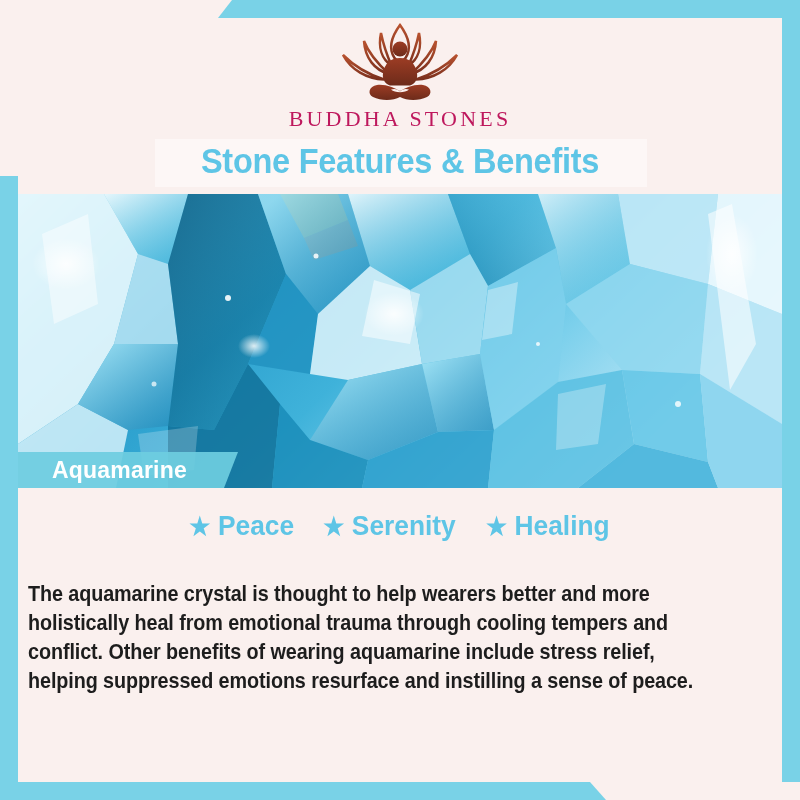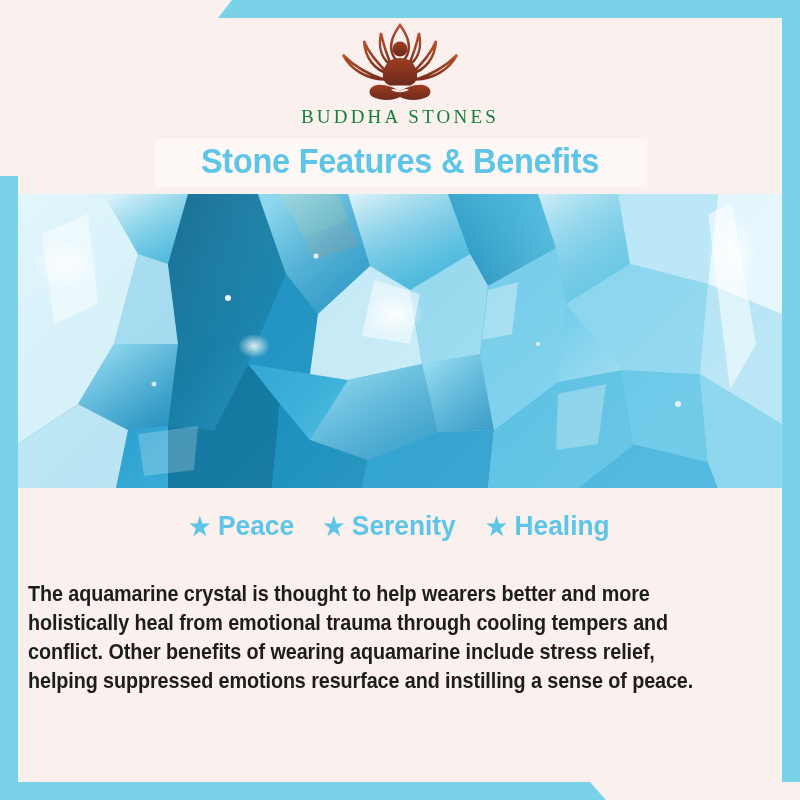--- a/index.html
+++ b/index.html
@@ -39,23 +39,23 @@
 
   
   .logo-block{
     position:absolute;top:18px;left:0;right:0;
     height:120px;
     display:flex;flex-direction:column;align-items:center;justify-content:flex-start;
   }
   .logo-mark{width:150px;height:86px;display:block;}
   .logo-text{
     font-family:"Liberation Serif", serif;
-    font-size:19px;
+    font-size:22px;
     letter-spacing:3.2px;
-    color:#15803d;
+    color:#be185d;
     margin-top:2px;
     white-space:nowrap;
   }
 
   
   .title-band{
     position:absolute;
     top:139px;left:155px;width:492px;height:48px;
     background:#fdf7f6;
   }
@@ -267,20 +267,23 @@
       <ellipse cx="714" cy="60" rx="26" ry="40" fill="url(#glow)"></ellipse>
       <ellipse cx="236" cy="152" rx="16" ry="12" fill="url(#glow)"></ellipse>
       <circle cx="210" cy="104" r="3" fill="#ffffff" opacity="0.9"></circle>
       <circle cx="298" cy="62" r="2.5" fill="#ffffff" opacity="0.85"></circle>
       <circle cx="660" cy="210" r="3" fill="#ffffff" opacity="0.8"></circle>
       <circle cx="520" cy="150" r="2" fill="#ffffff" opacity="0.8"></circle>
       <circle cx="136" cy="190" r="2.5" fill="#ffffff" opacity="0.7"></circle>
     </svg>
   </div>
 
+  <div class="stone-label">
+    <span>Aquamarine</span>
+  </div>
 
   <div class="keywords">
     <div class="kw">
       <span class="star">★</span>
       <span>Peace</span>
     </div>
     <div class="kw">
       <span class="star">★</span>
       <span>Serenity</span>
     </div>

